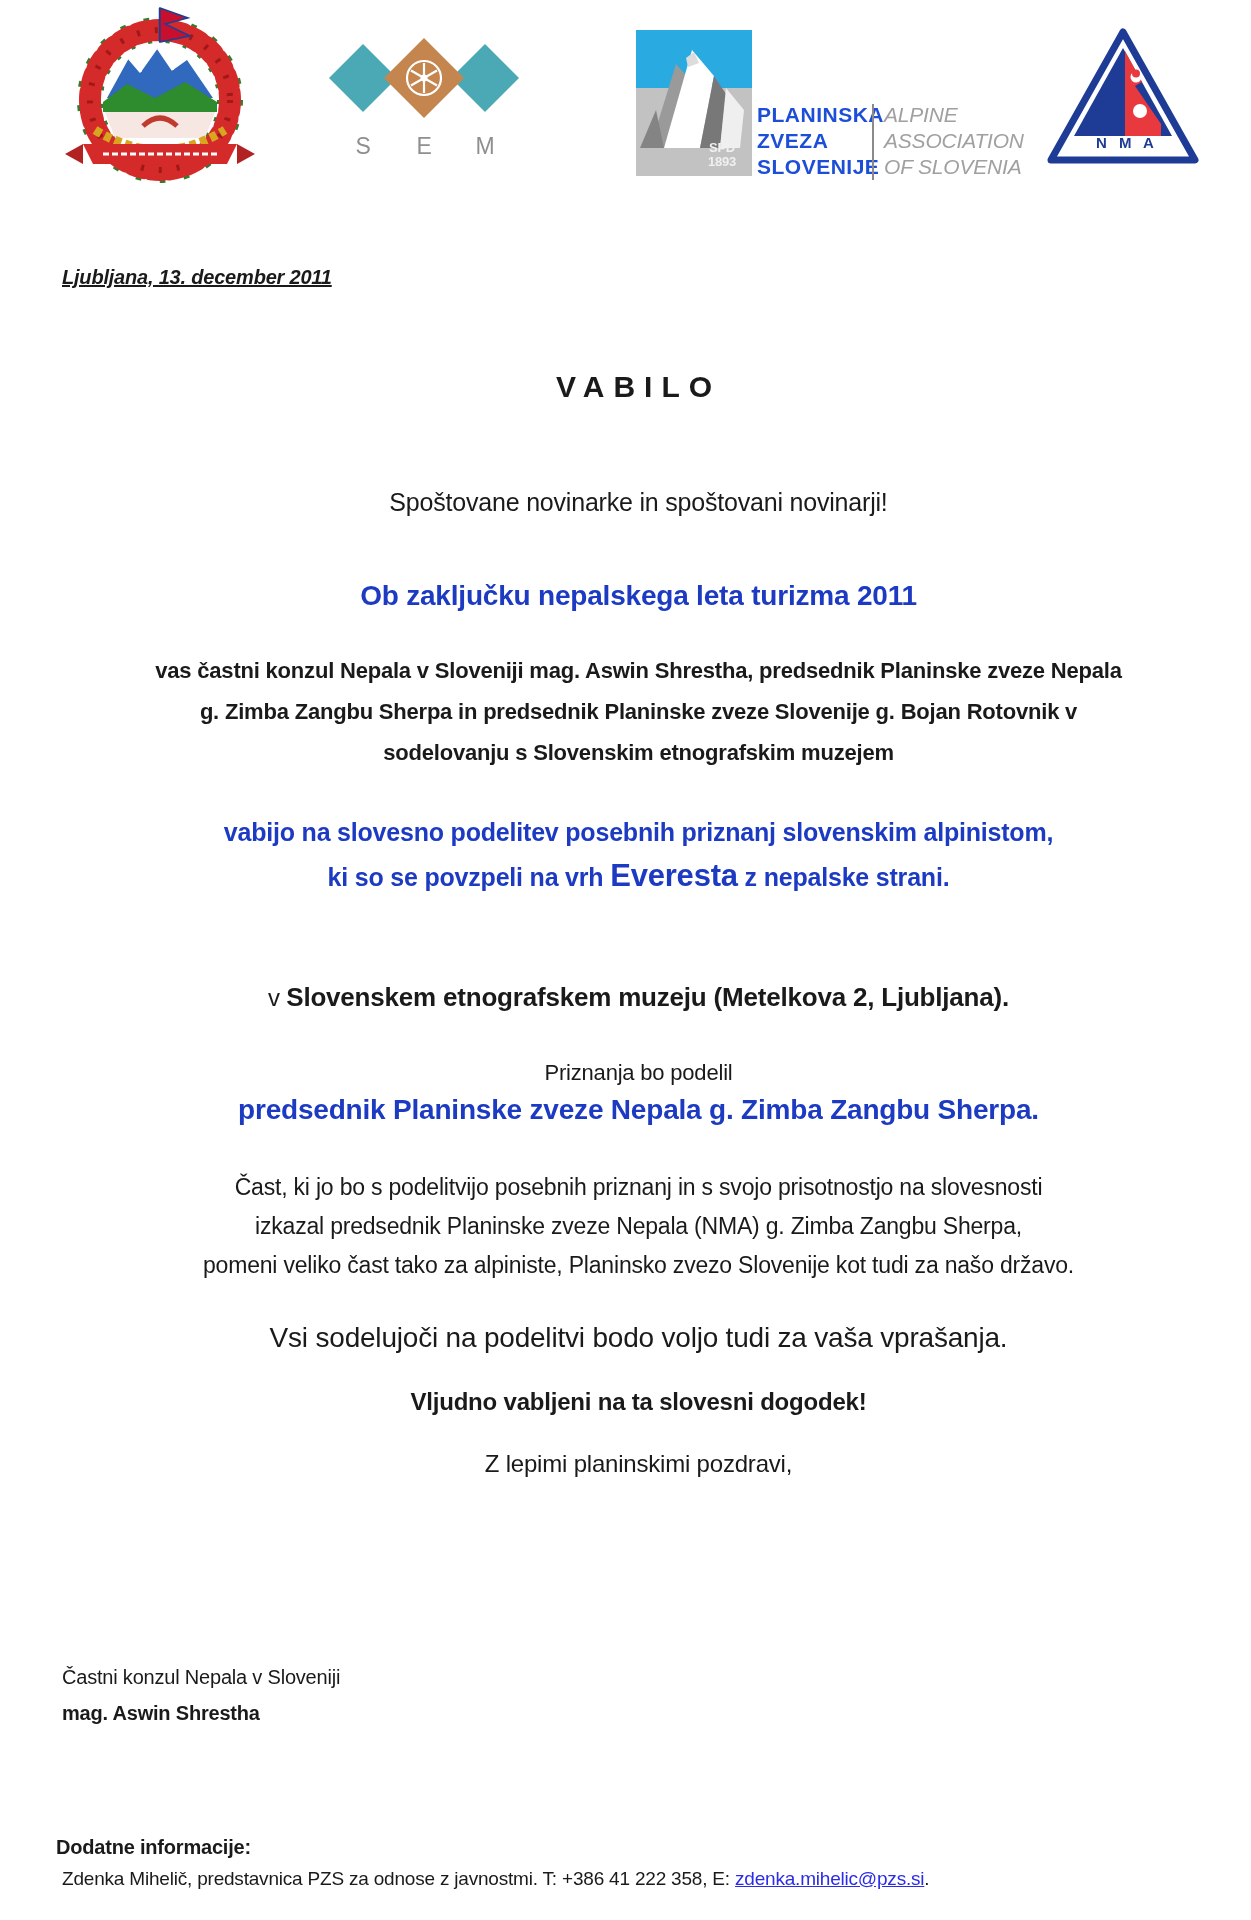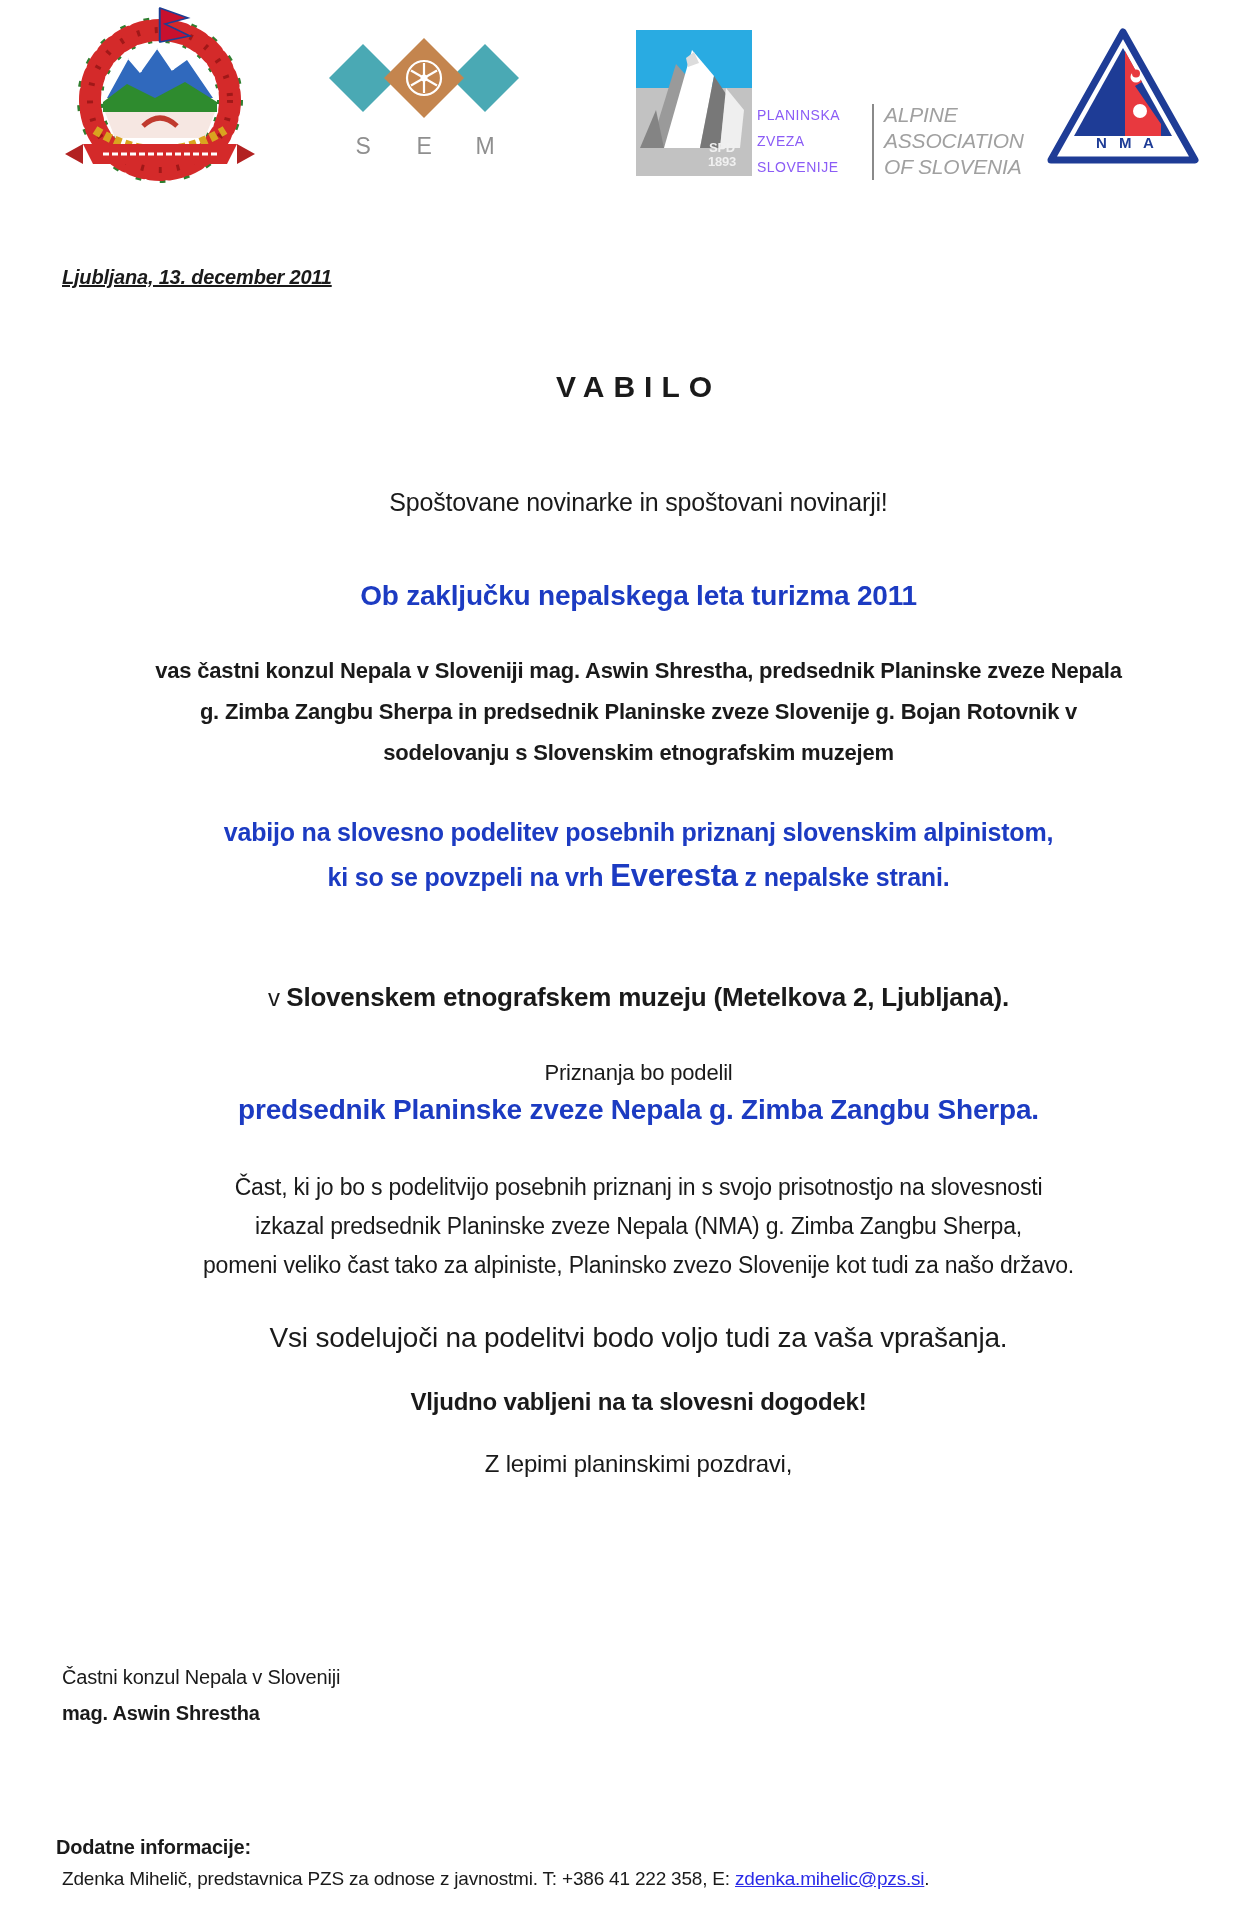--- a/index.html
+++ b/index.html
@@ -32,21 +32,21 @@
   .welcome{top:1388px;font-size:24px;font-weight:bold;}
   .regards{top:1450px;font-size:24px;}
   .sig{position:absolute;top:1612px;font-size:20px;line-height:36px;}
   .sig-left{left:62px;text-align:left;margin-top:47px;}
   .sig-right{right:61px;text-align:right;}
   .sig .sig-name{font-weight:bold;}
   .footer-heading{position:absolute;left:56px;top:1836px;font-size:20px;font-weight:bold;}
   .footer-line{position:absolute;left:62px;top:1868px;font-size:19px;}
   .footer-line a{color:var(--link-blue,#2b2be8);text-decoration:underline;cursor:pointer;}
   .pzs-text{position:absolute;left:757px;top:102px;line-height:26px;}
-  .pzs-si{font-size:14px;font-weight:normal;color:#8b5cf6;letter-spacing:0.5px;}
+  .pzs-si{font-size:21px;font-weight:bold;color:#1d4ed8;letter-spacing:0.5px;}
   .pzs-divider{position:absolute;left:872px;top:104px;width:2px;height:76px;background:#8a8a8a;}
   .pzs-en{position:absolute;left:884px;top:102px;line-height:26px;font-size:21px;
           font-style:italic;color:#a0a0a0;}
 </style>
 </head>
 <body>
 
 <div class="page">
 
   <svg class="logo" style="left:55px;top:6px" width="210" height="180" viewBox="0 0 210 180">

